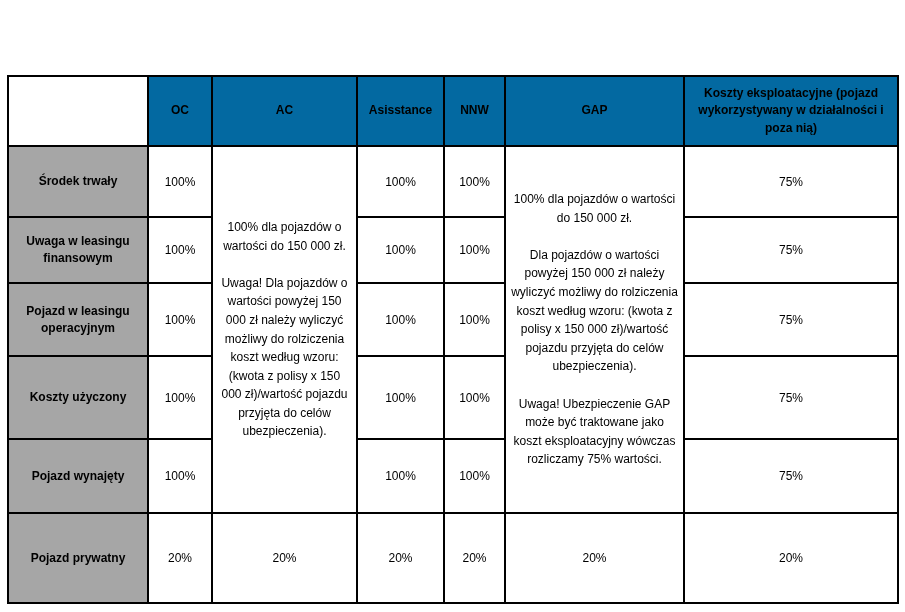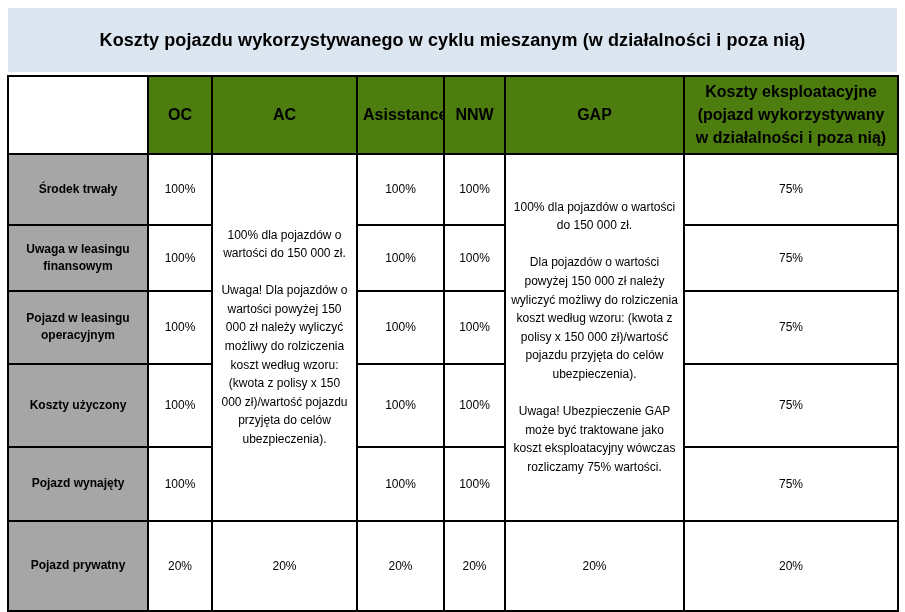--- a/index.html
+++ b/index.html
@@ -42,23 +42,23 @@
   }
   table.costs td, table.costs th {
     border: 2px solid #000000;
     text-align: center;
     vertical-align: middle;
     padding: 3px 5px;
     font-size: 12px;
     overflow: hidden;
   }
   table.costs th {
-    background: #4d7c0f;
+    background: #0369a1;
     font-weight: bold;
-    font-size: 16px;
+    font-size: 12px;
     line-height: 1.45;
   }
   td.corner {
     border: none;
     background: #ffffff;
   }
   td.label-cell {
     background: #a6a6a6;
     font-weight: bold;
     font-size: 12px;
@@ -81,21 +81,20 @@
   tr.r2 { height: 73px; }
   tr.r3 { height: 83px; }
   tr.r4 { height: 74px; margin-left: 16px; }
   tr.r5 { height: 90px; }
 </style>
 </head>
 <body>
 
 <div class="page">
 
-  <div class="title-bar">Koszty pojazdu wykorzystywanego w cyklu mieszanym (w działalności i poza nią)</div>
 
   <table class="costs">
     <colgroup>
       <col style="width:140px">
       <col style="width:64px">
       <col style="width:145px">
       <col style="width:87px">
       <col style="width:61px">
       <col style="width:179px">
       <col style="width:214px">

